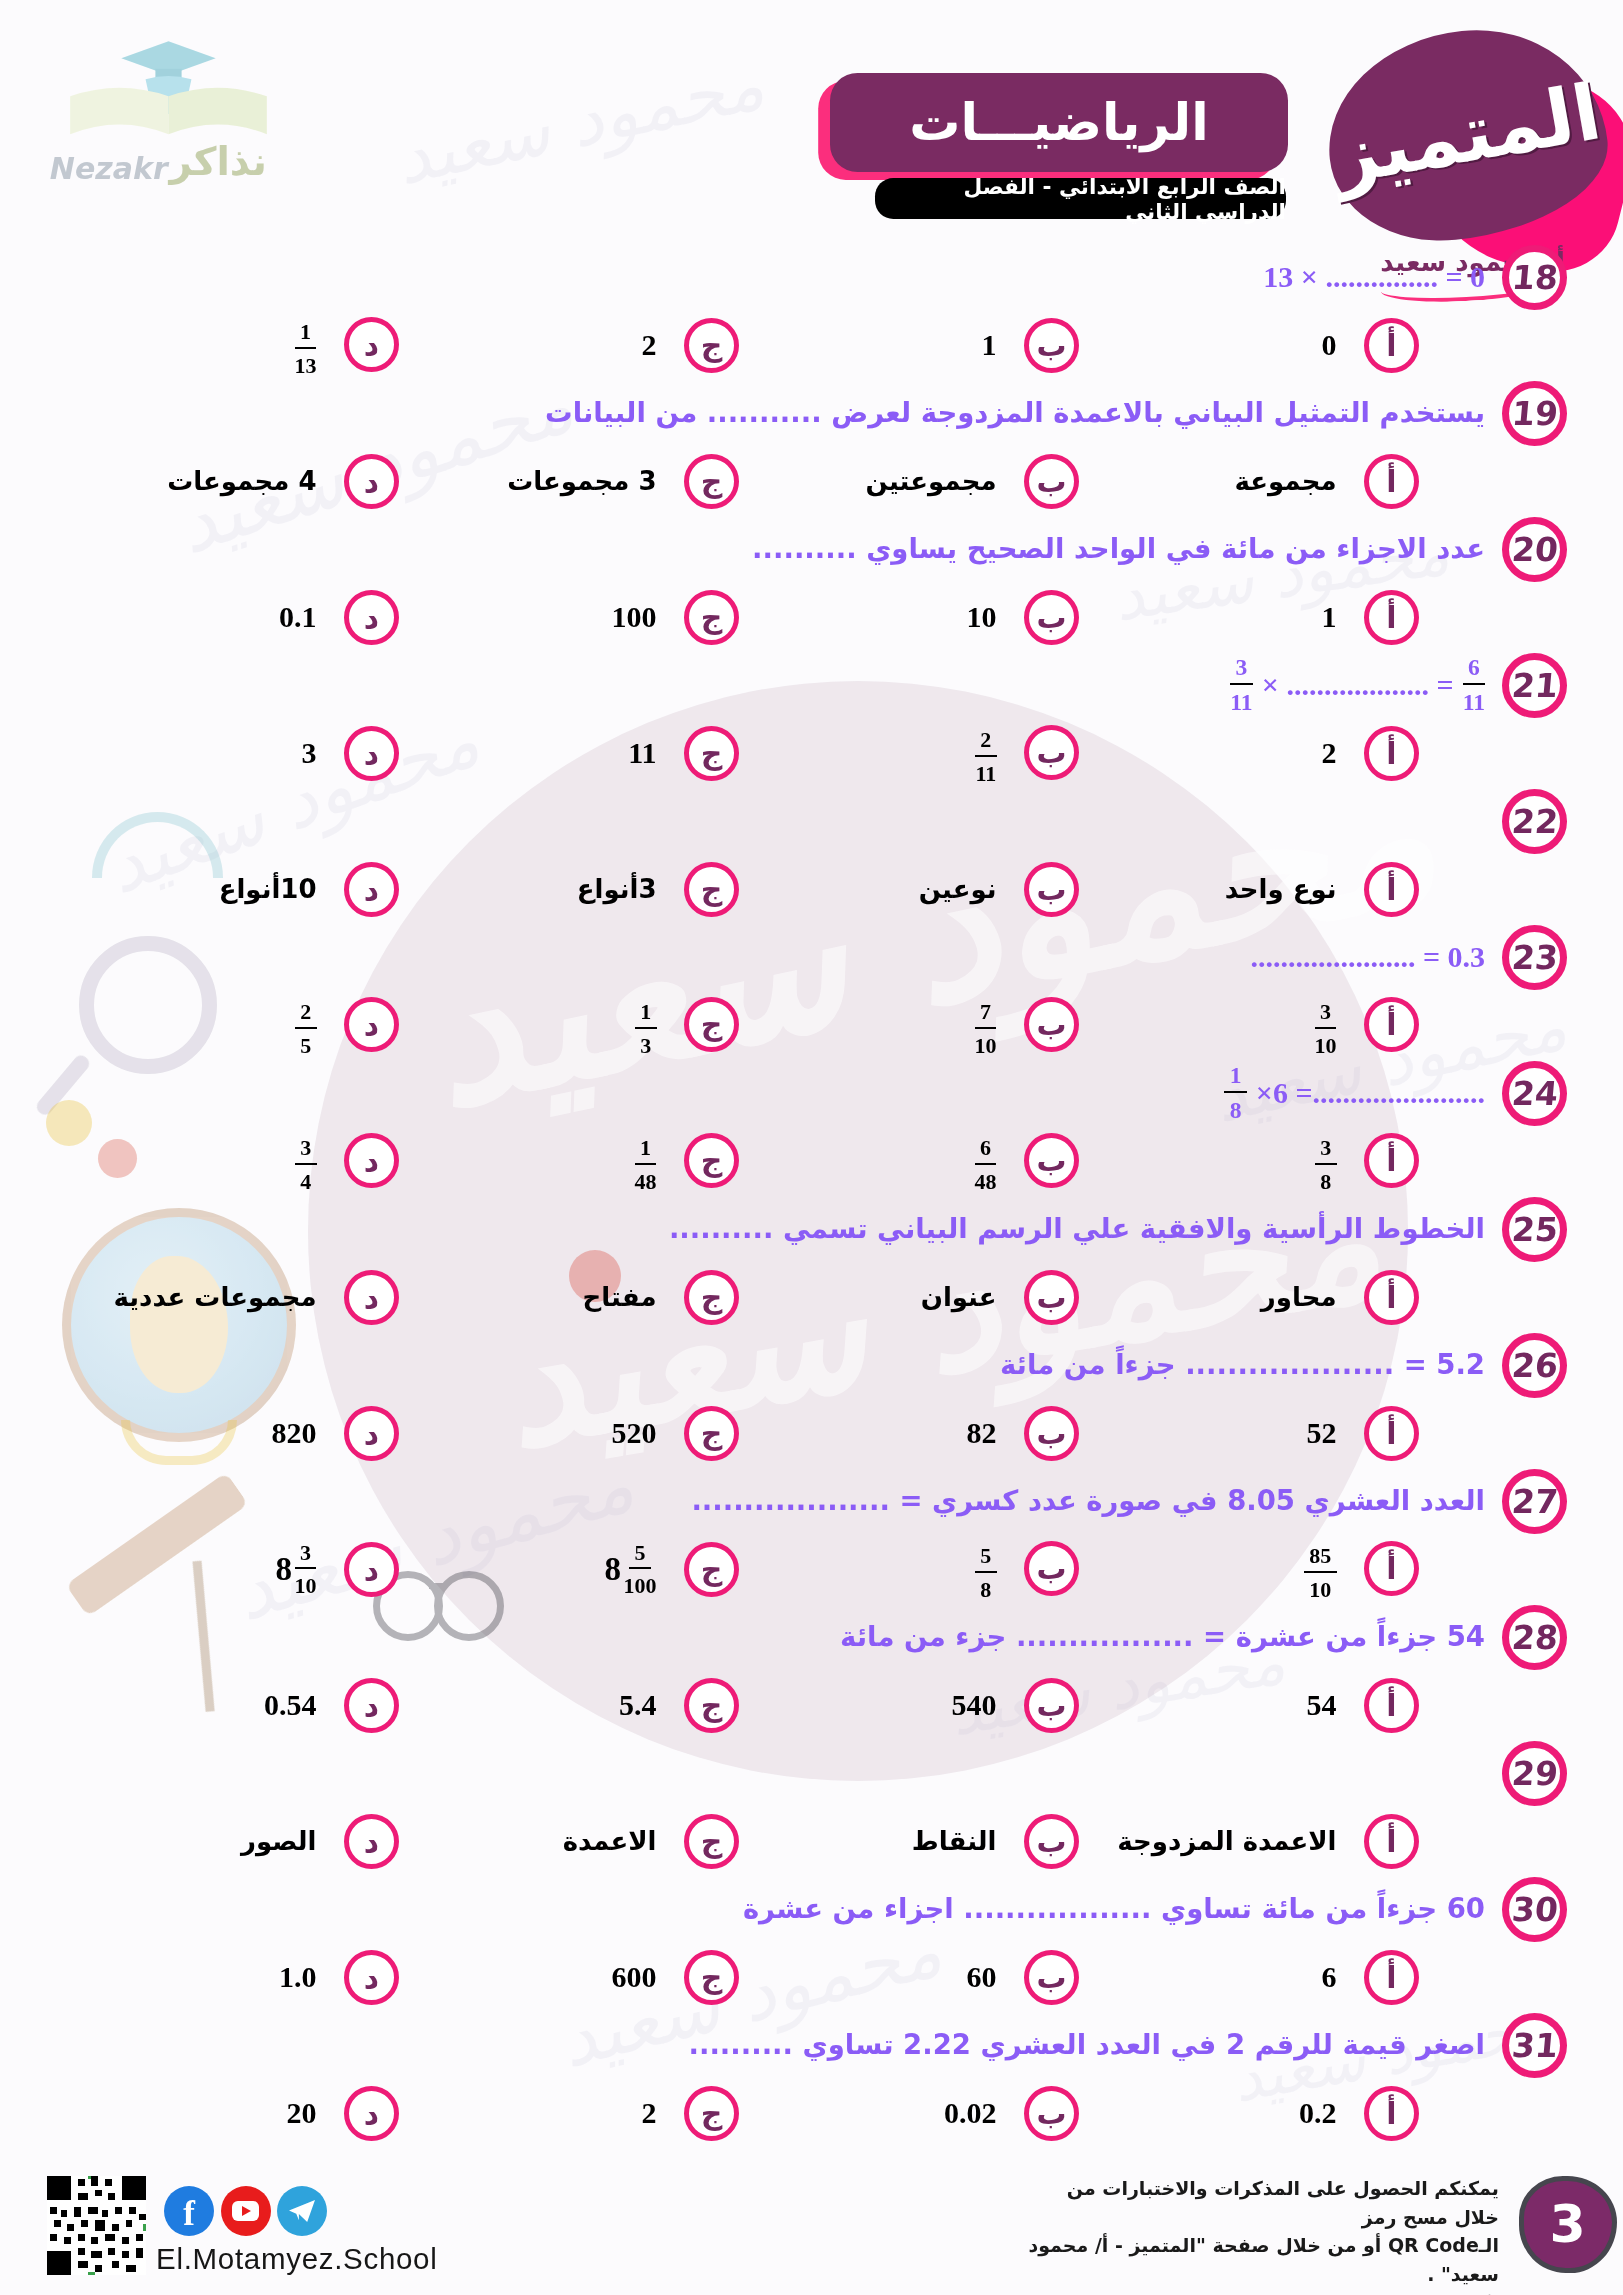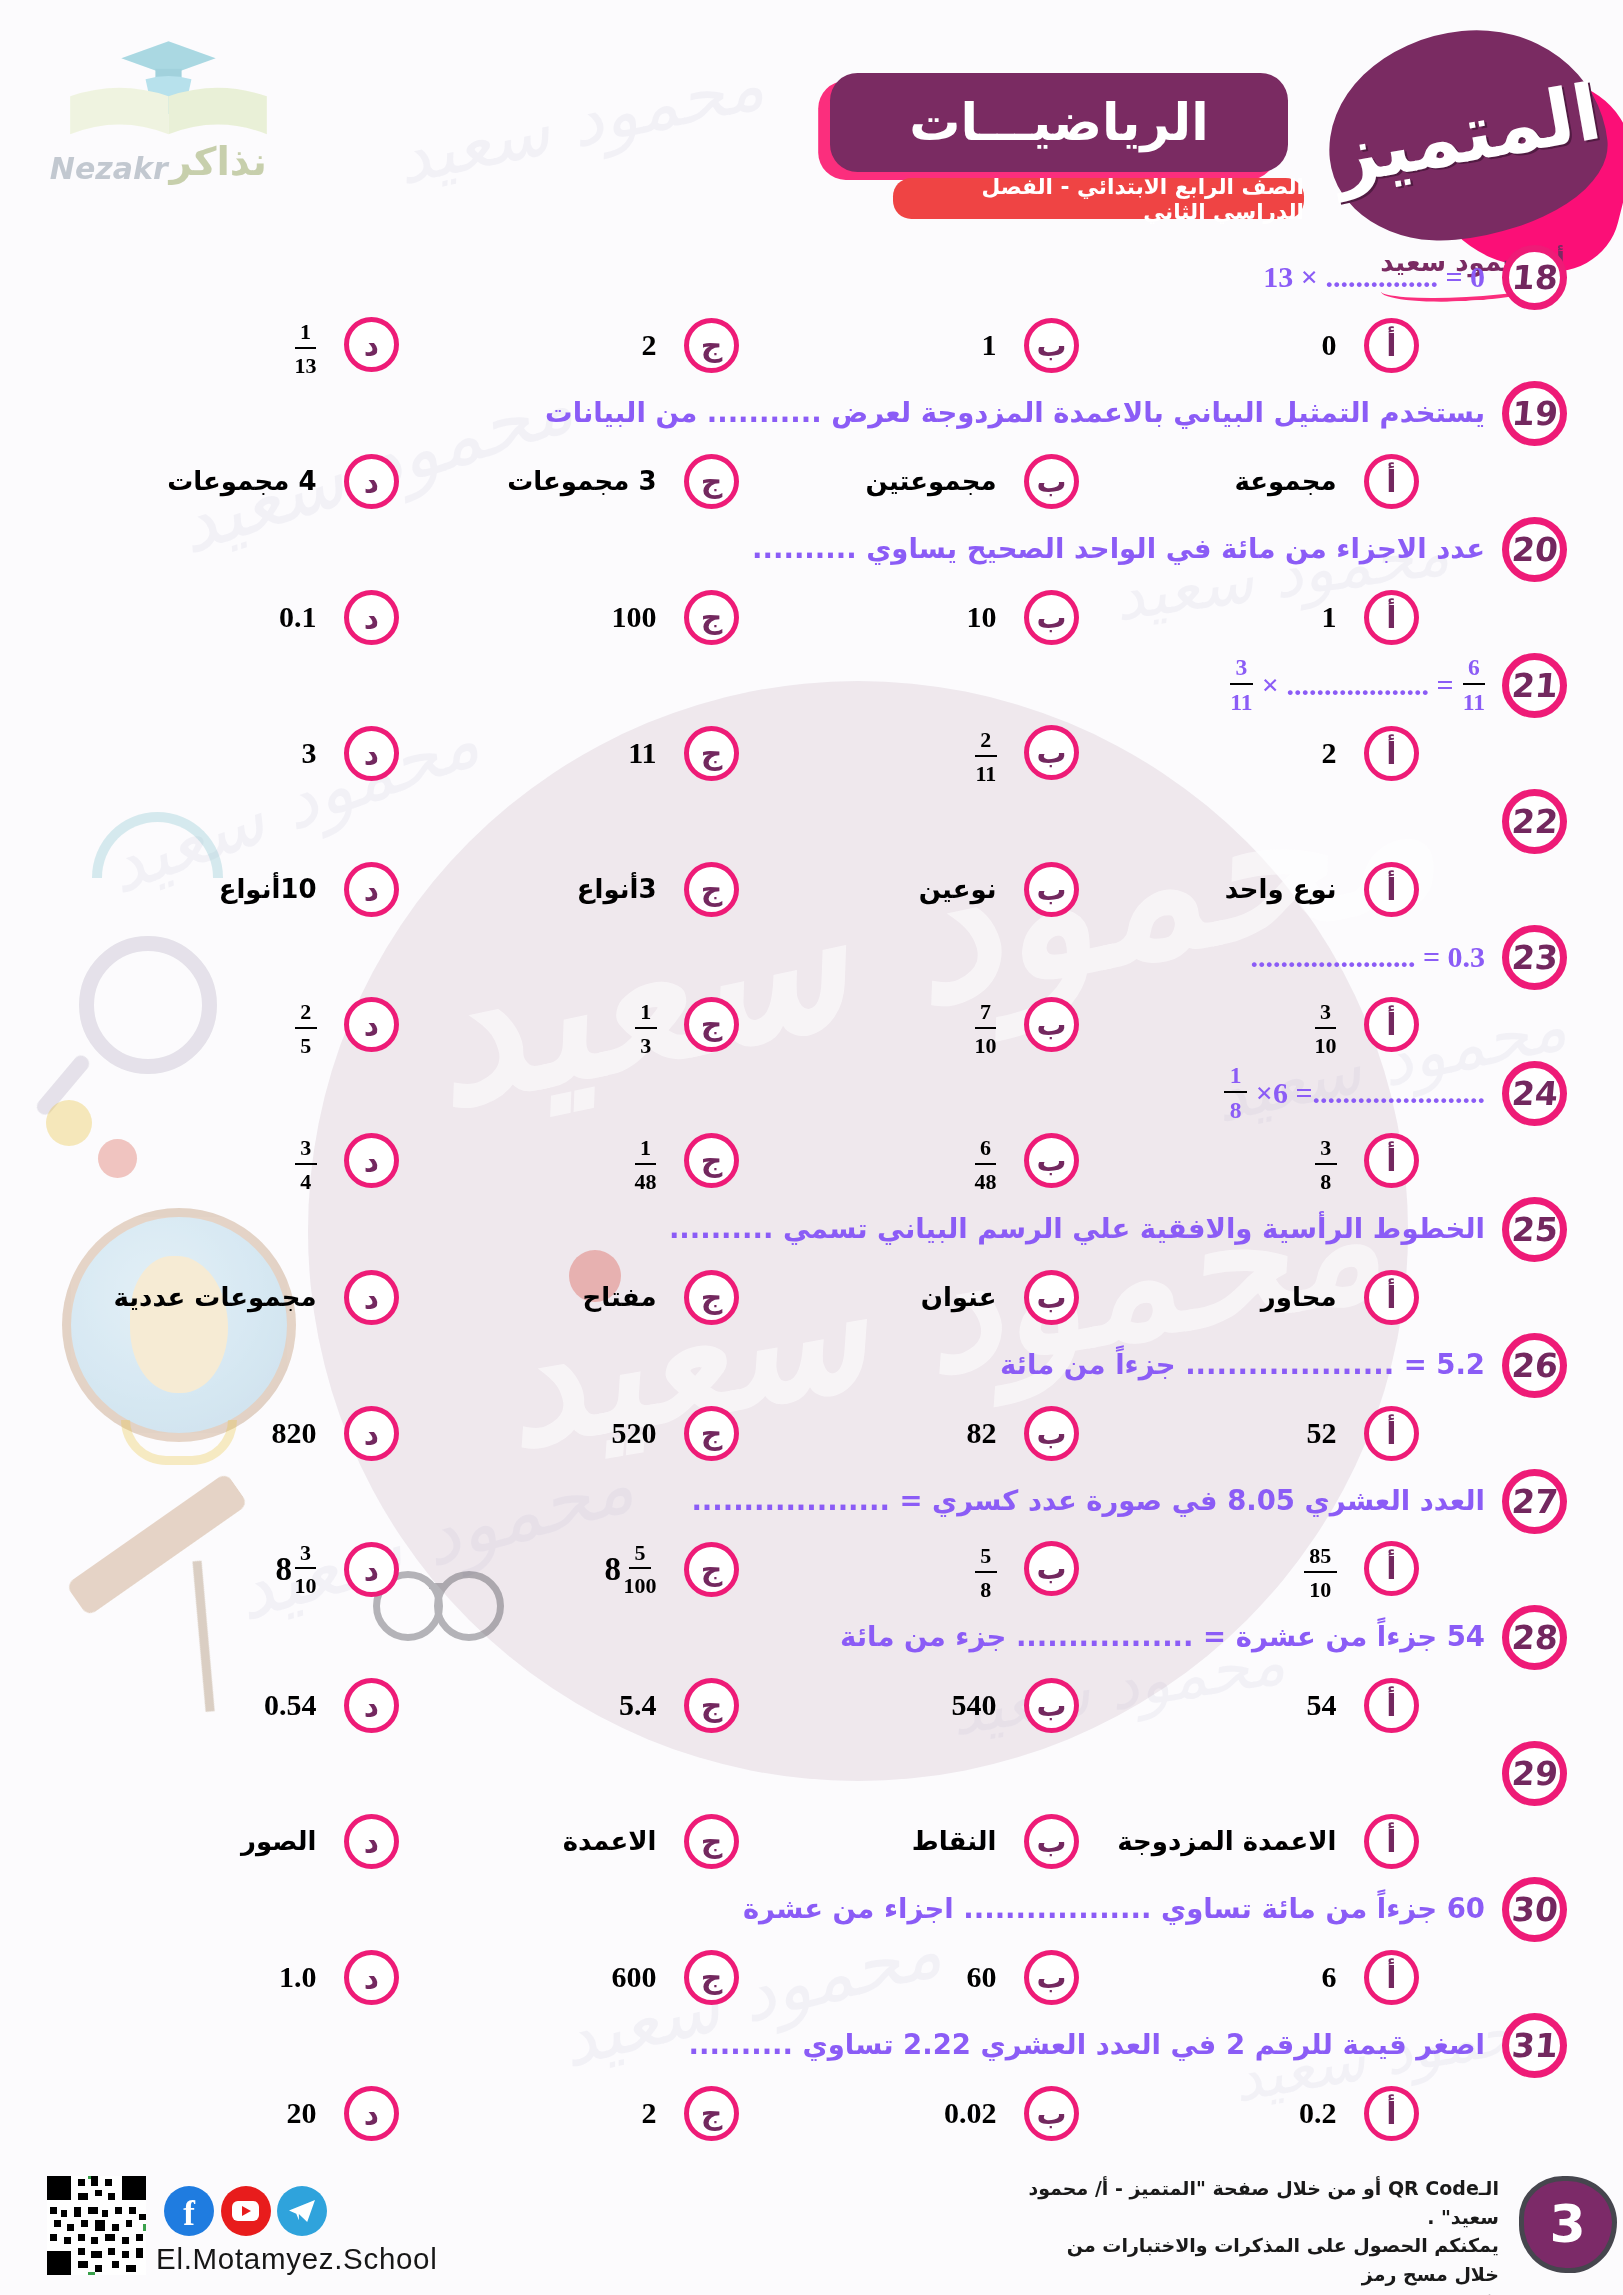--- a/index.html
+++ b/index.html
@@ -37,21 +37,21 @@
   .glasses .l1{left:0}.glasses .l2{right:0}
   .glasses .bridge{position:absolute;left:56px;top:11.8px;width:18.3px;height:9.2px;border-top:6.5px solid #4a4a52}
   .blob-dec{position:absolute;border-radius:50%;opacity:.35;pointer-events:none}
   
   .nezakr{position:absolute;left:38px;top:36px;width:242px;height:177px;opacity:.5;pointer-events:none}
   .nz-ar{position:absolute;right:13px;top:103px;font-size:39px;font-weight:bold;color:#94a45e}
   .nz-en{position:absolute;left:11.8px;top:115px;font-size:30px;font-weight:bold;font-style:italic;color:#8a97a5}
   .title-box{position:absolute;top:73px;right:335px;width:458px;height:99px;background:#7a2b62;
     border-radius:27.5px;box-shadow:-11.8px 7.9px 0 0 #fb2e7d;display:flex;align-items:center;justify-content:center}
   .title-box span{color:#fff;font-size:51px;font-weight:bold}
-  .subtitle-bar{position:absolute;top:178px;right:319px;width:411px;height:41px;background:#ef4444;
+  .subtitle-bar{position:absolute;top:178px;right:337px;width:411px;height:41px;background:#000000;
     border-radius:18.3px;display:flex;align-items:center;justify-content:center}
   .subtitle-bar span{color:#fff;font-size:21.6px;font-weight:bold}
   .logo-pink{position:absolute;top:75px;right:-5.2px;width:203px;height:190px;background:#fb0f77;
     border-radius:55% 45% 40% 60%;transform:rotate(14deg)}
   .logo-blob{position:absolute;top:31px;right:17px;width:278px;height:207px;background:#7a2b62;
     border-radius:52% 48% 58% 42% / 55% 60% 40% 45%;transform:rotate(-6deg);
     display:flex;align-items:center;justify-content:center}
   .logo-blob span{color:#fff;font-size:77px;font-weight:bold;transform:rotate(-4deg);
     text-shadow:2px 2px 0 #511b42}
   .teacher{position:absolute;top:247px;right:58px;font-size:26px;font-weight:bold;color:#7a2b62}
@@ -795,22 +795,22 @@
           <div class="tri"></div>
         </div>
       </div>
     <div class="soc tg">
         <div class="plane"></div>
       </div>
   </div>
   <div class="school" dir="ltr">El.Motamyez.School</div>
 
   <div class="foot-text">
+    <div>يمكنكم الحصول على المذكرات والاختبارات من خلال مسح رمز</div>
     <div>الـQR Code أو من خلال صفحة "المتميز - أ/ محمود سعيد" .</div>
-    <div>يمكنكم الحصول على المذكرات والاختبارات من خلال مسح رمز</div>
     <div>® يرجى مراعاة حقوق صاحب المحتوى عند النشر.</div>
   </div>
 
   <div class="page-badge">
     <span>3</span>
   </div>
 </footer>
 
 
 </body></html>

